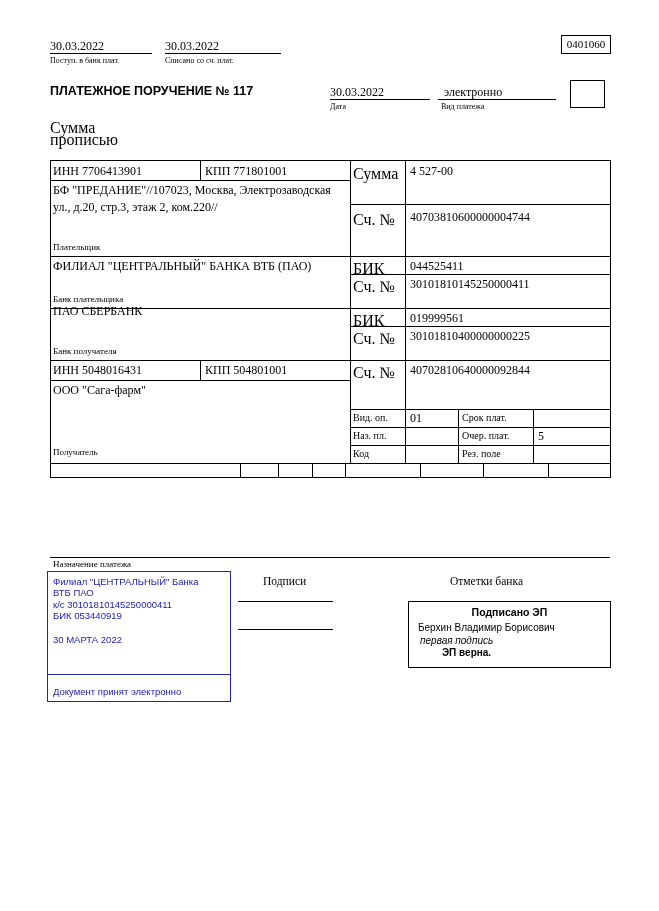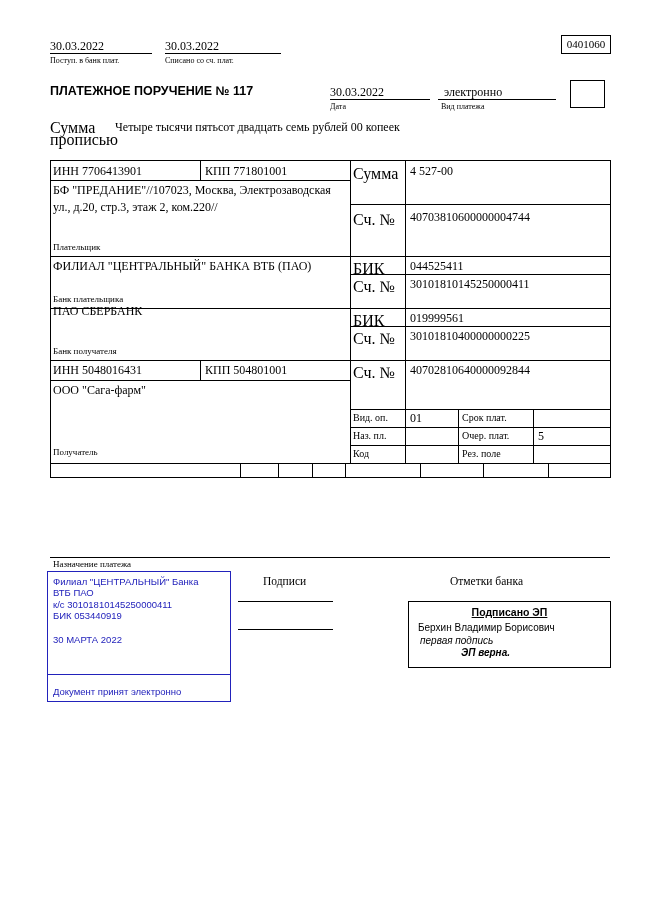--- a/index.html
+++ b/index.html
@@ -22,24 +22,24 @@
            border:1px solid #2222bb; color:#2222bb;
            font-family:"Liberation Sans", sans-serif; font-size:9.5px;
            line-height:1.2; padding:4px 5px; }
   .stamp .bank-name { width:158px; white-space:normal; }
   .stamp .stamp-date { margin-top:12px; }
   .stamp-note { position:absolute; left:0; right:0; bottom:0;
                 border-top:1px solid #2222bb; padding:11px 5px 4px; }
   .esign { position:absolute; left:408px; top:601px; width:203px; height:67px;
            border:1px solid #000; font-family:"Liberation Sans", sans-serif;
            font-size:10px; line-height:1.25; padding-top:4px; }
-  .es-title  { text-align:center; font-weight:700; font-size:10.5px;text-decoration:underline; }
+  .es-title  { text-align:center; font-weight:700; font-size:10.5px; }
   .es-name   { margin:3px 0 0 9px; }
   .es-role   { margin-left:11px; font-style:italic; }
-  .es-status { margin-left:52px; font-weight:700;font-style:italic; }
+  .es-status { margin-left:33px; font-weight:700; }
 </style>
 </head>
 <body>
 
 <div class="page">
 
   <div class="t" style="left:50px;top:39px">30.03.2022</div>
   <div class="t" style="left:165px;top:39px">30.03.2022</div>
   <div class="t sm" style="left:50px;top:56px">Поступ. в банк плат.</div>
   <div class="t sm" style="left:165px;top:56px">Списано со сч. плат.</div>
@@ -47,21 +47,20 @@
 
   <div class="t b sans" style="left:50px;top:84px;font-size:12.5px">ПЛАТЕЖНОЕ ПОРУЧЕНИЕ № 117</div>
   <div class="t" style="left:330px;top:85px">30.03.2022</div>
   <div class="t sm" style="left:330px;top:102px">Дата</div>
   <div class="t" style="left:444px;top:85px">электронно</div>
   <div class="t sm" style="left:441px;top:102px">Вид платежа</div>
   <div class="box" style="left:570px;top:80px;width:35px;height:28px"></div>
 
   <div class="t cl" style="left:50px;top:118px">Сумма</div>
   <div class="t cl" style="left:50px;top:130px">прописью</div>
-  <div class="t" style="left:115px;top:120px">Четыре тысячи пятьсот двадцать семь рублей 00 копеек</div>
 
   <div class="t" style="left:53px;top:164px">ИНН 7706413901</div>
   <div class="t" style="left:205px;top:164px">КПП 771801001</div>
   <div class="t cl" style="left:353px;top:164px">Сумма</div>
   <div class="t" style="left:410px;top:164px">4 527-00</div>
   <div class="t wrap" style="left:53px;top:182px;width:296px;line-height:17px">БФ "ПРЕДАНИЕ"//107023, Москва, Электрозаводская ул., д.20, стр.3, этаж 2, ком.220//</div>
   <div class="t cl" style="left:353px;top:210px">Сч. №</div>
   <div class="t" style="left:410px;top:210px">40703810600000004744</div>
   <div class="t lb" style="left:53px;top:242px">Плательщик</div>
 

